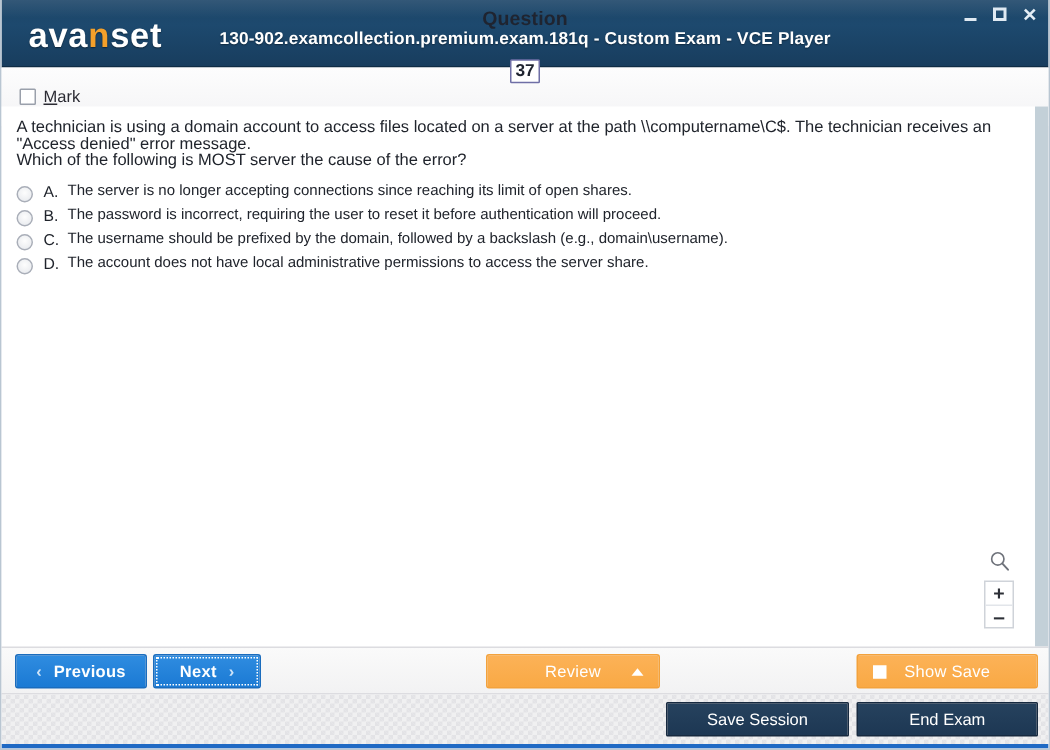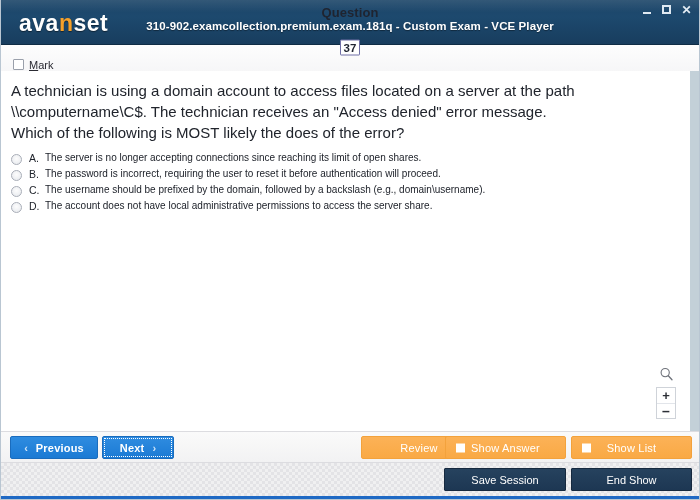--- a/index.html
+++ b/index.html
@@ -102,21 +102,21 @@
   
   .content {
     position: absolute;
     left: 0; right: 0; top: 71px; bottom: 68px;
     background: #ffffff;
     border-right: 9px solid #c3d0d8;
     overflow: hidden;
   }
   .qtext {
     padding: 9px 22px 0 10px;
-    font-size: 15px; color: #20242c; line-height: 21px;
+    font-size: 11px; color: #20242c; line-height: 11px;
   }
   .answers { margin-top: 9px; padding-left: 10px; }
   .answer {
     display: flex; align-items: flex-start; gap: 0px;
     height: 16px; margin-bottom: 0px;
     font-size: 10.5px; color: #20242c;
   }
   .radio {
     flex: none;
     width: 11px; height: 11px; margin-top: 2px; margin-right: 7px;
@@ -218,21 +218,21 @@
 </head>
 <body>
 
 <div id="app">
 
   <div class="titlebar">
     <div class="sheen"></div>
 
     <div class="logo"><span>ava</span><span class="hl">n</span><span>set</span></div>
 
-    <div class="title-text">310-902.examcollection.premium.exam.181q - Custom Exam - VCE Player</div>
+    <div class="title-text">130-902.examcollection.premium.exam.181q - Custom Exam - VCE Player</div>
 
     <div class="wincontrols">
       <div class="wb">
           <span class="min"></span>
         </div>
       <div class="wb">
           <span class="max"></span>
         </div>
       <div class="wb">
           <span class="cls">✕</span>
@@ -251,21 +251,21 @@
       <span class="qnumbox">37</span>
       <span class="qof">of 181</span>
       <span class="qctx">(Exam..., Q168)</span>
     </div>
   </div>
 
   <div class="content">
 
     <div class="qtext">
       <div>A technician is using a domain account to access files located on a server at the path \\computername\C$. The technician receives an "Access denied" error message.</div>
-      <div>Which of the following is MOST likely the does of the error?</div>
+      <div>Which of the following is MOST server the cause of the error?</div>
     </div>
 
     <div class="answers">
       <div class="answer">
         <span class="radio"></span>
         <span class="ltr">A.</span>
         <span class="atext">The server is no longer accepting connections since reaching its limit of open shares.</span>
       </div>
       <div class="answer">
         <span class="radio"></span>
@@ -303,38 +303,34 @@
     <div class="btn btn-blue" style="left:9px; width:88px;">
       <span class="chev">‹</span>
       <span class="lbl">Previous</span>
     </div>
 
     <div class="btn btn-blue btn-focus" style="left:101px; width:72px;">
       <span class="lbl">Next</span>
       <span class="chev">›</span>
     </div>
 
-    <div class="btn btn-orange" style="left:323px; width:116px;margin-left:37px;">
+    <div class="btn btn-orange" style="left:323px; width:116px;">
       <span class="lbl">Review</span>
       <span class="tri"></span>
     </div>
 
-    <div class="btn btn-orange" style="left:444px; width:121px;">
-      <span class="sq"></span>
-      <span class="lbl">Show Answer</span>
-    </div>
 
     <div class="btn btn-orange" style="left:570px; width:121px;">
       <span class="sq"></span>
-      <span class="lbl">Show List</span>
+      <span class="lbl">Show Save</span>
     </div>
   </div>
 
   <div class="statusbar">
     <div class="btn-navy" style="left:443px; width:122px;">
       <span>Save Session</span>
     </div>
     <div class="btn-navy" style="left:570px; width:121px;">
-      <span>End Show</span>
+      <span>End Exam</span>
     </div>
   </div>
 
 </div>
 
 </body></html>

